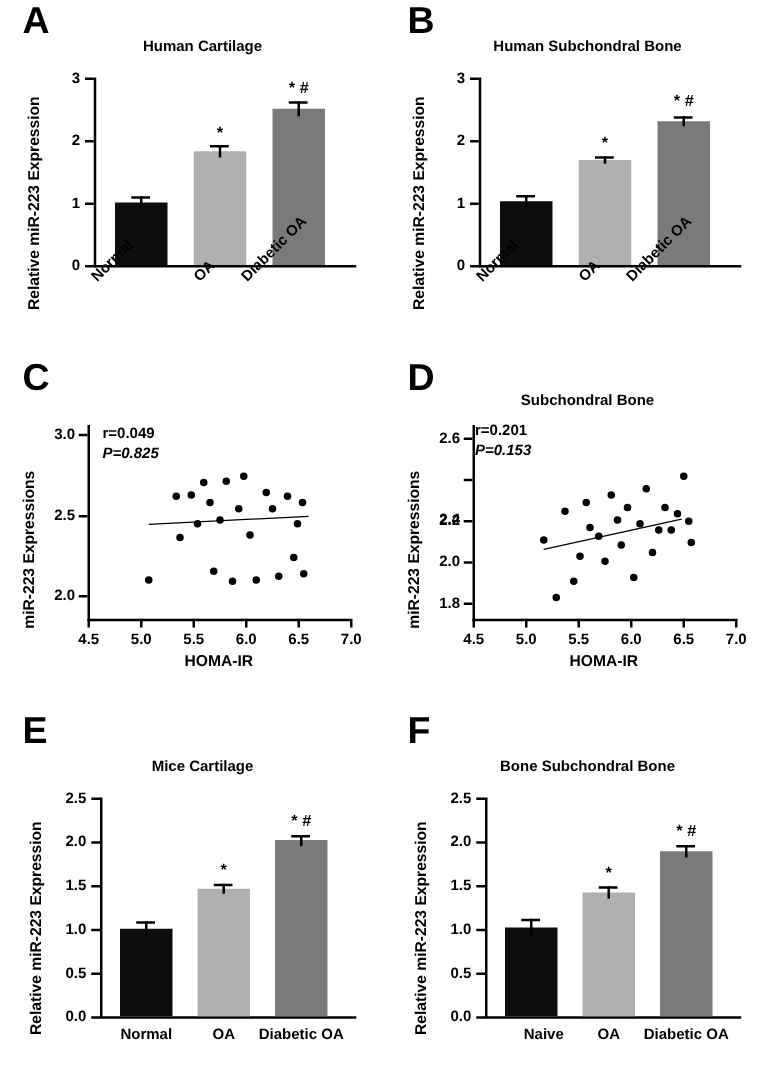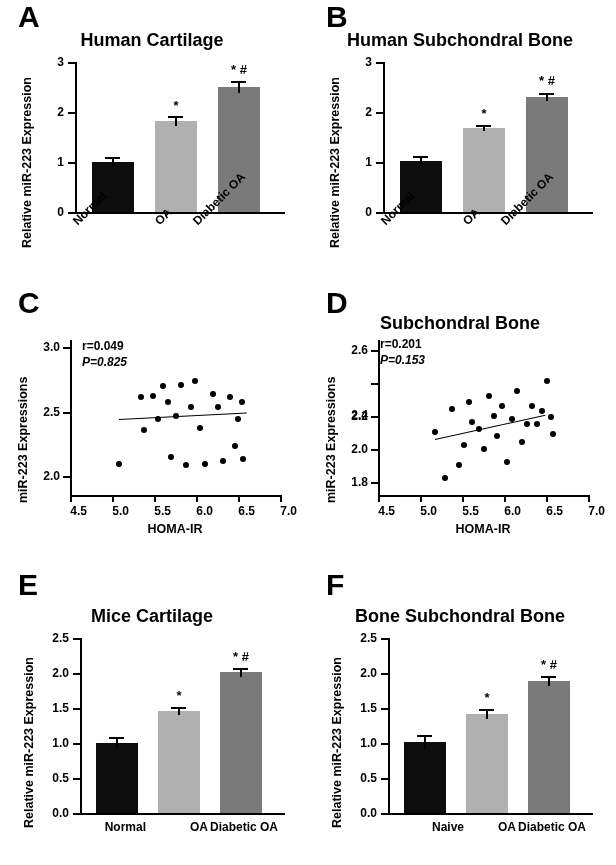--- a/index.html
+++ b/index.html
@@ -1,24 +1,24 @@
 <!DOCTYPE html>
 <html><head>
 <meta charset="utf-8">
 <style>
   html,body{margin:0;padding:0;background:#ffffff;}
   body{width:616px;height:865px;font-family:"Liberation Sans",sans-serif;color:#000;}
   .page{position:relative;width:616px;height:865px;}
   .panel{position:absolute;}
   .panel-letter{position:absolute;font-size:30px;font-weight:bold;font-family:"Liberation Sans",sans-serif;line-height:1;}
-  .chart-title{position:absolute;font-size:18px;font-weight:bold;text-align:center;width:100%;left:2px;top:0;}
+  .chart-title{position:absolute;font-size:12px;font-weight:bold;text-align:center;width:100%;left:12px;top:0;}
   .axis-line{position:absolute;background:#000;}
   .tick{position:absolute;background:#000;}
   .ticklabel{position:absolute;font-size:12px;font-weight:bold;text-align:right;white-space:nowrap;}
-  .ticklabel.cat{text-align:right;}
+  .ticklabel.cat{text-align:center;}
   .ylabel{position:absolute;font-size:12.5px;font-weight:bold;transform-origin:0 0;transform:rotate(-90deg);white-space:nowrap;}
   .xlabel{position:absolute;font-size:12.5px;font-weight:bold;white-space:nowrap;text-align:center;}
   .bar{position:absolute;}
   .err{position:absolute;background:#000;width:1.5px;}
   .errcap{position:absolute;background:#000;height:1.5px;}
   .sig{position:absolute;font-size:13px;font-weight:bold;white-space:nowrap;text-align:center;}
   .dot{position:absolute;width:6px;height:6px;border-radius:50%;background:#000;}
   .fitline{position:absolute;background:#000;height:1.4px;transform-origin:0 50%;}
   .stat{position:absolute;font-size:12px;font-weight:bold;white-space:nowrap;line-height:1.15;}
 </style>

